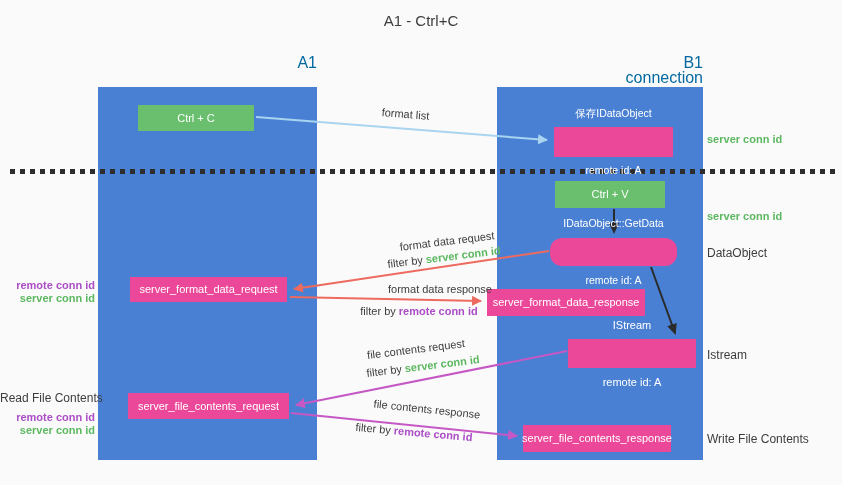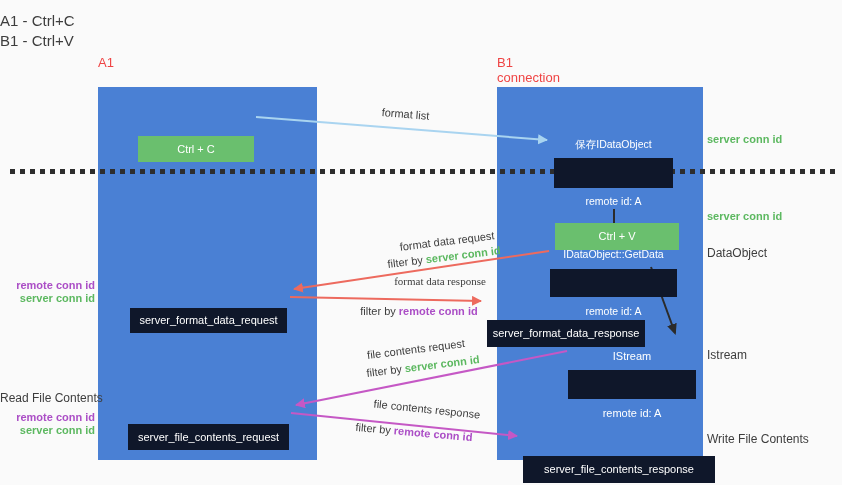--- a/index.html
+++ b/index.html
@@ -8,27 +8,27 @@
     font-family: "Liberation Sans", sans-serif;
     background: #fafafa;
     position: relative;
     overflow: hidden;
     color: #3d3d3d;
   }
   .canvas { position: absolute; inset: 0; width: 842px; height: 485px; }
 
   .title {
     position: absolute; top: 11px; left: 0; width: 842px;
-    font-size: 15px; color: #3d3d3d; line-height: 20px;
+    text-align: center; font-size: 15px; color: #3d3d3d; line-height: 20px;
     z-index: 4;
   }
 
   .lifeline-header {
-    position: absolute; text-align: left; font-size: 13px;
-    color: #ef4444; line-height: 15px; z-index: 4;
+    position: absolute; text-align: right; font-size: 16px;
+    color: #0369a1; line-height: 15px; z-index: 4;
   }
   .lifeline-header.left  { left: 98px;  width: 219px; top: 55px; }
   .lifeline-header.right { left: 497px; width: 206px; top: 55px; }
 
   .lifeline {
     position: absolute; top: 87px; height: 373px;
     background: #4a80d4; z-index: 1;
   }
   .lifeline.left  { left: 98px;  width: 219px; }
   .lifeline.right { left: 497px; width: 206px; }
@@ -37,46 +37,46 @@
     position: absolute; left: 10px; top: 169px; width: 830px; height: 5px;
     background: repeating-linear-gradient(90deg, #2d2d2d 0 5px, transparent 5px 10px);
     z-index: 2;
   }
 
   svg.arrows { position: absolute; inset: 0; z-index: 2; pointer-events: none; }
 
   .node {
     position: absolute; z-index: 3;
     display: flex; flex-direction: column; align-items: center; justify-content: center;
-    color: #ffffff; font-size: 11px; line-height: 13px; text-align: center; margin-top: 31px;
+    color: #ffffff; font-size: 11px; line-height: 13px; text-align: center;
   }
   .node.green  { background: #6abf6e; }
-  .node.orange { background: #0f172a; gap: 44px; }
+  .node.orange { background: #ec4899; gap: 44px; }
 
   .n-ctrl-c   { left: 138px; top: 105px; width: 116px; height: 26px; }
   .n-saveobj  { left: 554px; top: 127px; width: 119px; height: 30px; font-size: 10.5px; }
-  .n-ctrl-v   { left: 555px; top: 192px; width: 124px; height: 27px; }
-  .n-getdata  { left: 550px; top: 238px; width: 127px; height: 28px; font-size: 10.5px; }
+  .n-ctrl-v   { left: 555px; top: 181px; width: 110px; height: 27px; }
+  .n-getdata  { left: 550px; top: 238px; width: 127px; height: 28px; font-size: 10.5px; border-radius: 12px; }
   .n-fmt-req  { left: 130px; top: 277px; width: 157px; height: 25px; }
   .n-fmt-resp { left: 487px; top: 289px; width: 158px; height: 27px; }
   .n-istream  { left: 568px; top: 339px; width: 128px; height: 29px; }
   .n-file-req { left: 128px; top: 393px; width: 161px; height: 26px; align-items: center; }
-  .n-file-resp{ left: 523px; top: 425px; width: 192px; height: 27px; }
+  .n-file-resp{ left: 523px; top: 425px; width: 148px; height: 27px; }
 
   .arrow-label {
     position: absolute; z-index: 4; font-size: 11px; color: #3d3d3d;
     text-align: center; white-space: nowrap;
   }
   .green-text  { color: #5cb860; font-weight: bold; }
   .purple-text { color: #ab4ec6; font-weight: bold; }
 
   .lab-format-list { left: 358px; top: 108px; width: 95px; transform: rotate(4.5deg); }
   .lab-fdr         { left: 372px; top: 235px; width: 150px; transform: rotate(-7deg); }
   .lab-fdr-filter  { left: 365px; top: 251px; width: 158px; transform: rotate(-7deg); }
-  .lab-fdresp      { left: 366px; top: 275px; width: 148px; font-family: Liberation Serif, serif; }
+  .lab-fdresp      { left: 366px; top: 283px; width: 148px; }
   .lab-fdresp-filter{ left: 343px; top: 305px; width: 152px; }
   .lab-fcr         { left: 352px; top: 343px; width: 128px; transform: rotate(-7deg); }
   .lab-fcr-filter  { left: 352px; top: 360px; width: 142px; transform: rotate(-7deg); }
   .lab-fcresp      { left: 368px; top: 403px; width: 118px; transform: rotate(6deg); }
   .lab-fcresp-filter{ left: 350px; top: 426px; width: 128px; transform: rotate(5deg); }
 
   .side-label {
     position: absolute; z-index: 4; font-size: 11px; white-space: nowrap;
   }
   .side-label.dark { color: #3d3d3d; font-size: 12px; }
@@ -94,21 +94,20 @@
   .sl-rcid-2     { top: 411px; }
   .sl-scid-2     { top: 424px; }
 </style>
 </head>
 <body>
 
 <div class="canvas">
 
   <div class="title">
     <div>A1 - Ctrl+C</div>
-    <div>B1 - Ctrl+V</div>
   </div>
 
   <div class="lifeline-header left">
     <div>A1</div>
   </div>
   <div class="lifeline-header right">
     <div>B1</div>
     <div>connection</div>
   </div>
 

